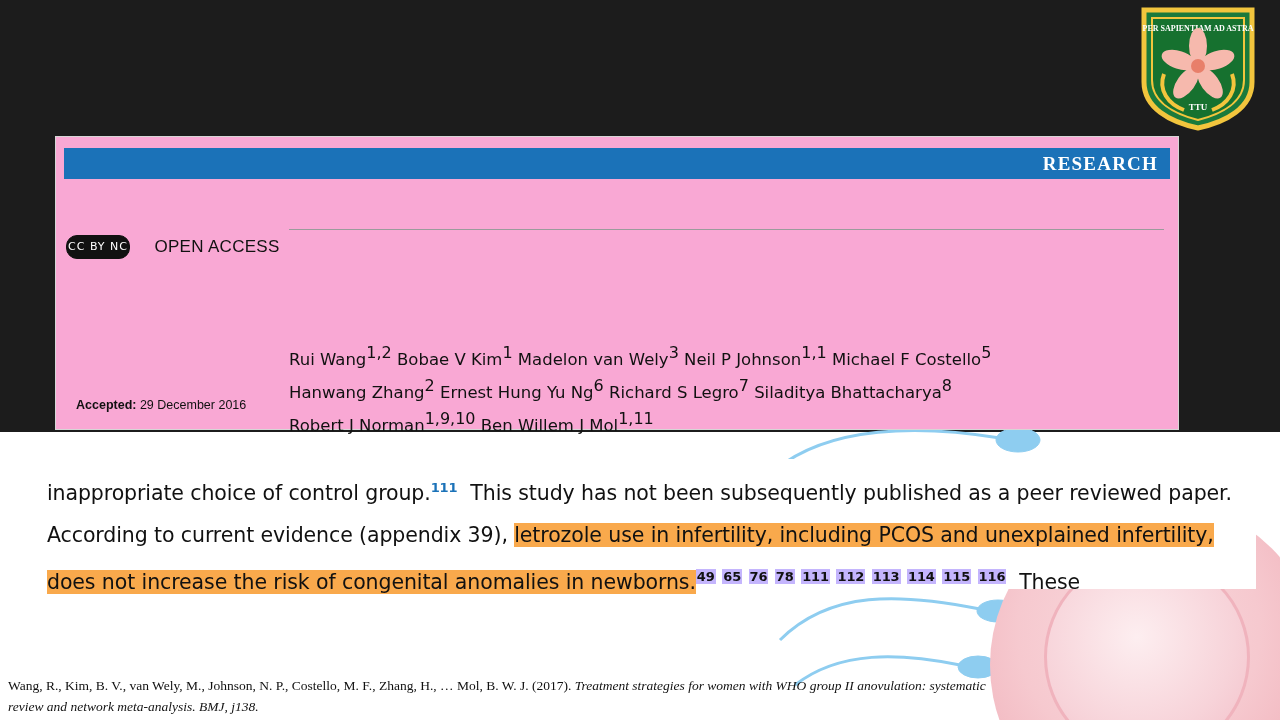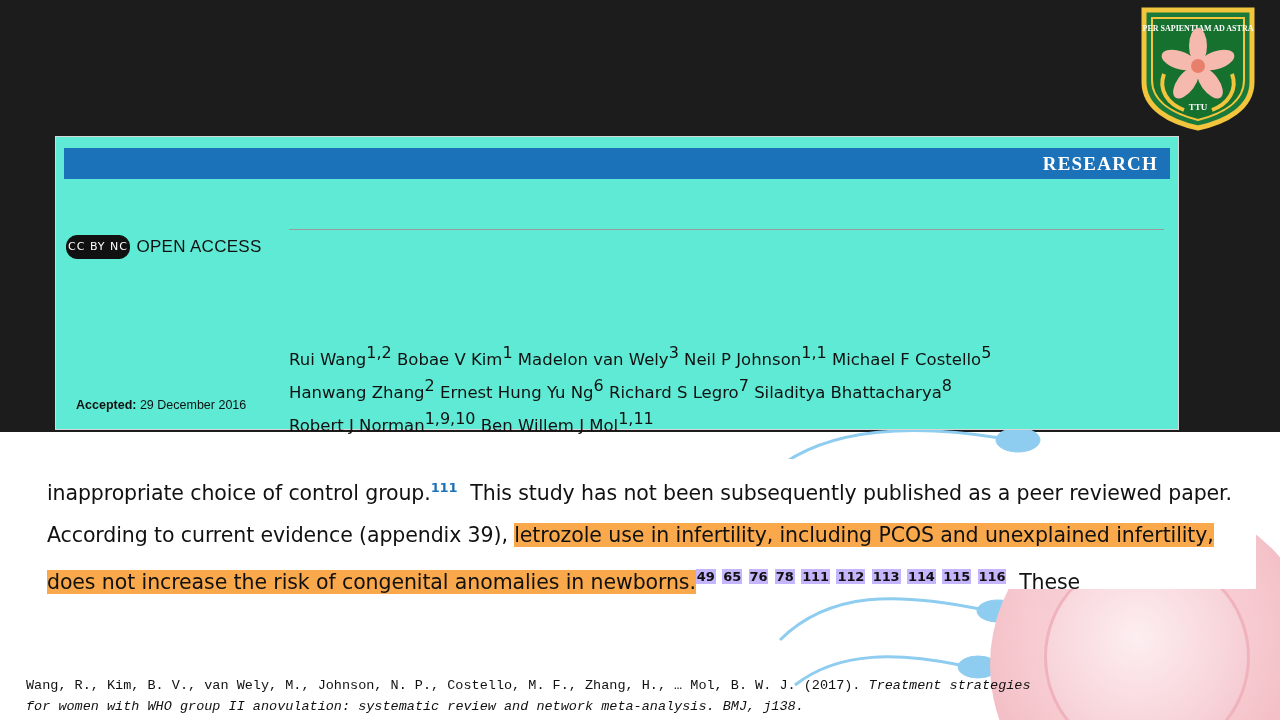--- a/index.html
+++ b/index.html
@@ -64,21 +64,21 @@
     height: 128px;
   }
 
   
   .paper-clip {
     position: absolute;
     left: 56px;
     top: 137px;
     width: 1122px;
     height: 292px;
-    background: #5eead4;
+    background: #f9a8d4;
     box-shadow: 0 0 0 1px #d6d6d6;
   }
   .research-bar {
     position: absolute;
     left: 8px;
     top: 11px;
     width: 1106px;
     height: 31px;
     background: #1b72b8;
     color: #ffffff;
@@ -114,21 +114,21 @@
     text-align: center;
     color: #fff;
     font-size: 11px;
     line-height: 22px;
     letter-spacing: 1px;
     font-family: "DejaVu Sans", sans-serif;
   }
   .oa-label {
     display: inline-block;
     vertical-align: middle;
-    margin-left: 2px;
+    margin-left: 20px;
     font-family: "Liberation Sans", sans-serif;
     font-size: 17px;
     color: #111;
     letter-spacing: 0.3px;
   }
   .accepted {
     position: absolute;
     left: 20px;
     top: 261px;
     font-family: "Liberation Sans", sans-serif;
@@ -204,24 +204,24 @@
     background: #c4b5fd;
     color: #111;
     font-weight: bold;
     font-size: 13px;
     padding: 0 1px;
   }
 
   
   .citation {
     position: absolute;
-    left: 26px;
+    left: 8px;
     top: 676px;
     width: 1010px;
-    font-family: Liberation Mono, monospace;
+    font-family: Liberation Serif, serif;
     font-size: 13.5px;
     line-height: 1.55;
     color: #111;
   }
   .citation i { font-style: italic; }
 </style>
 </head>
 <body>
 
 <div class="bg-dark"></div>

